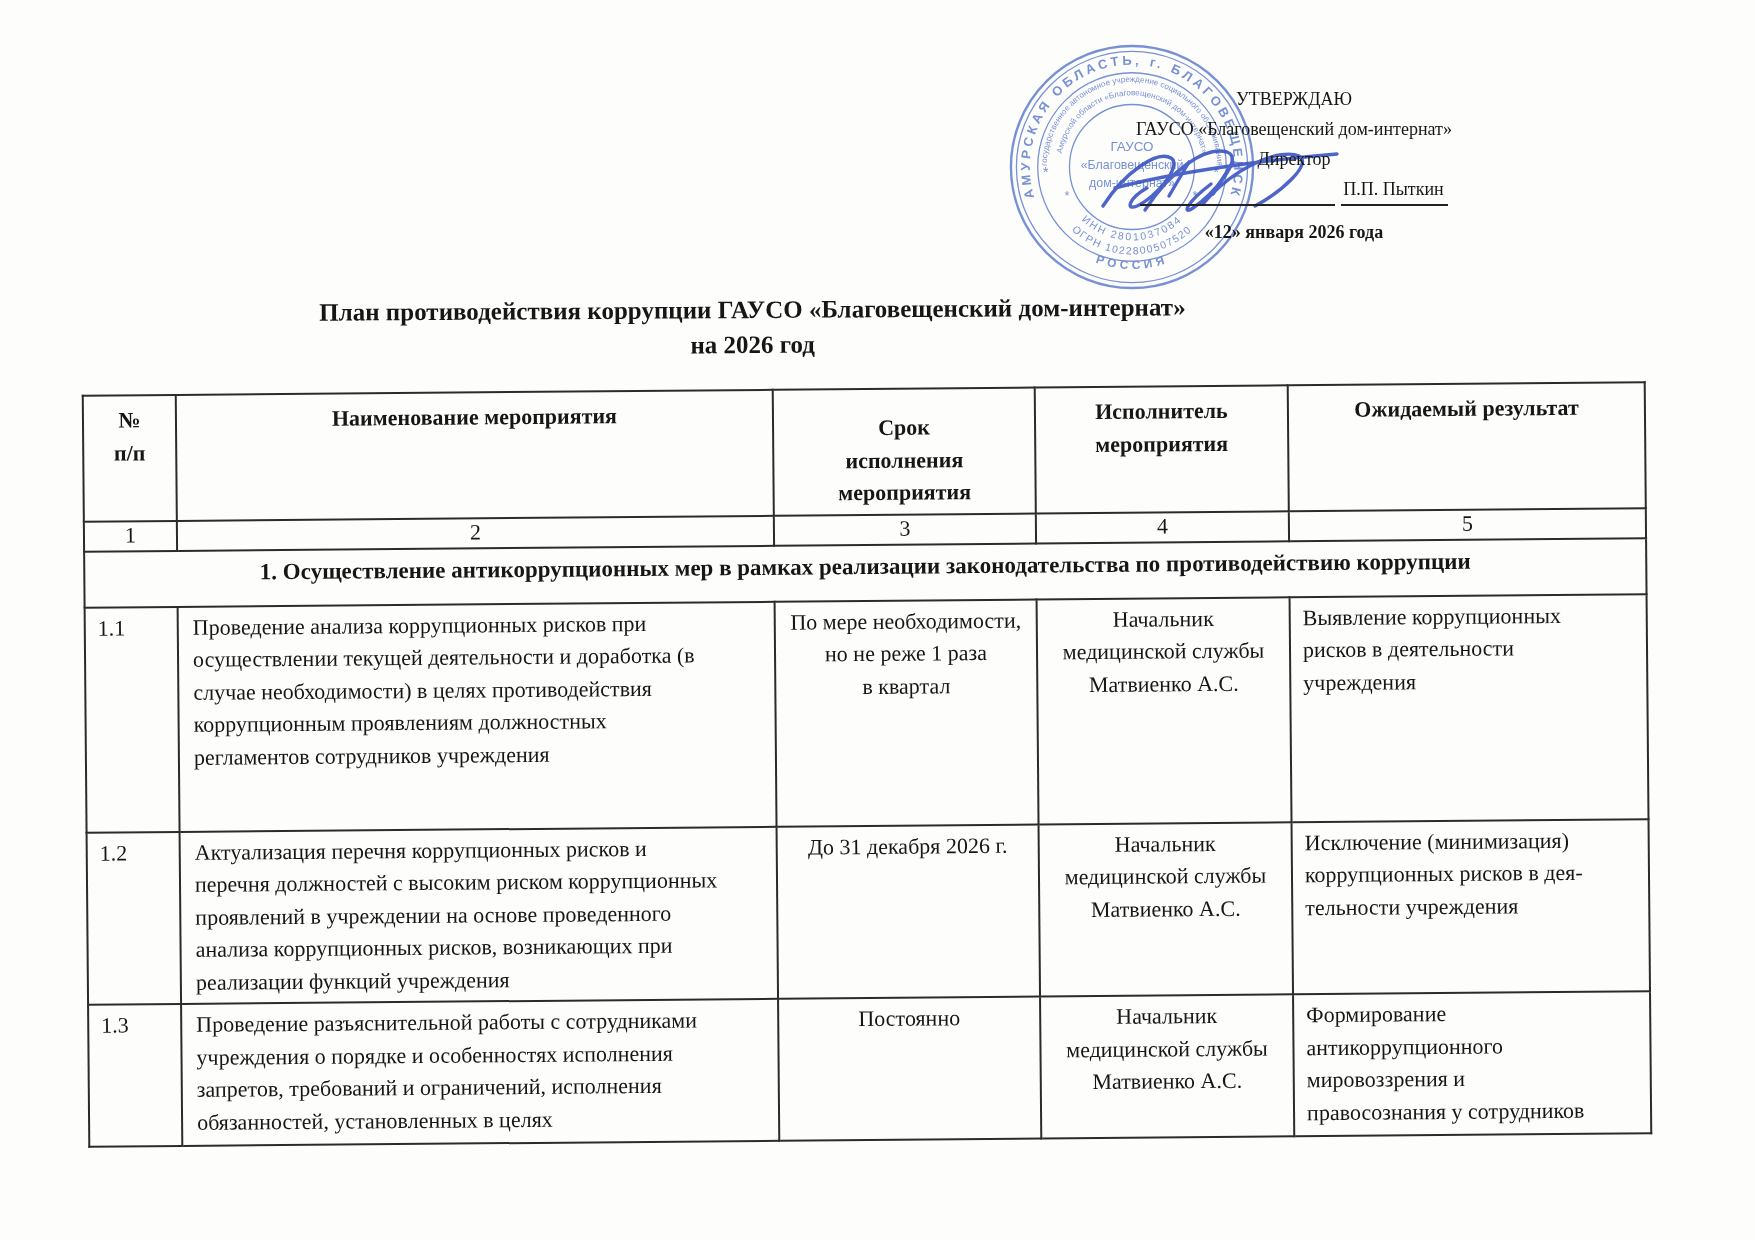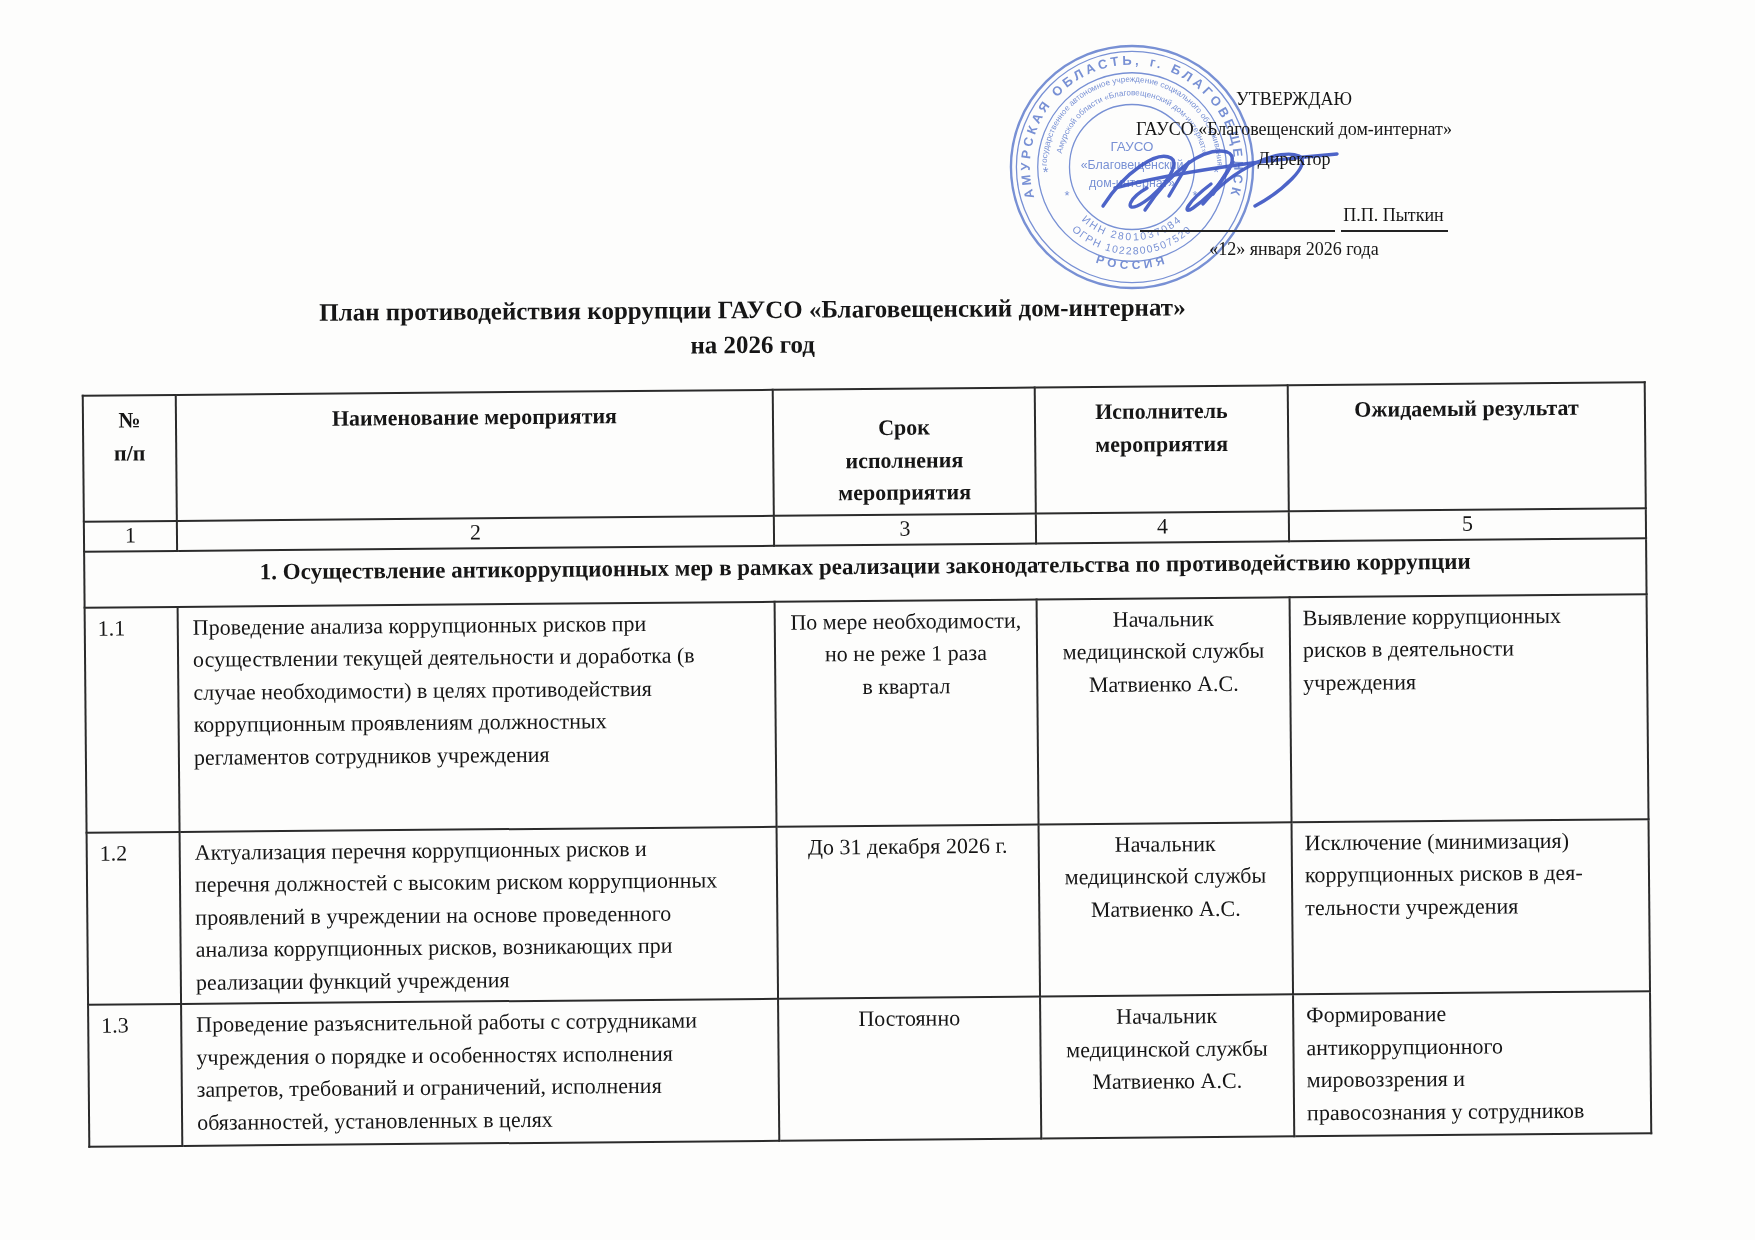--- a/index.html
+++ b/index.html
@@ -19,24 +19,24 @@
 
   
   .signature{position:absolute;left:1085px;top:132px;width:270px;height:100px;opacity:.92;}
 
   
   .approval{
     position:absolute;left:1068px;top:84px;width:452px;
     text-align:center;font-size:18px;line-height:30px;
   }
   .approval .a-line{white-space:nowrap;}
-  .sig-row{display:flex;align-items:flex-end;justify-content:center;margin-top:26px;}
+  .sig-row{display:flex;align-items:flex-end;justify-content:center;}
   .sig-line{flex:0 0 195px;height:24px;border-bottom:2px solid #222;}
   .sig-name{margin-left:6px;white-space:nowrap;border-bottom:2px solid #222;padding:0 4px 0 2px;}
-  .date-line{margin-top:2px;}
+  .date-line{margin-top:11px;font-weight:bold;}
 
   
   .doc-title{
     position:absolute;left:85px;top:292px;width:1335px;
     text-align:center;font-weight:bold;font-size:25px;line-height:35px;
     transform:rotate(-0.35deg);
   }
 
   
   .tbl-wrap{

